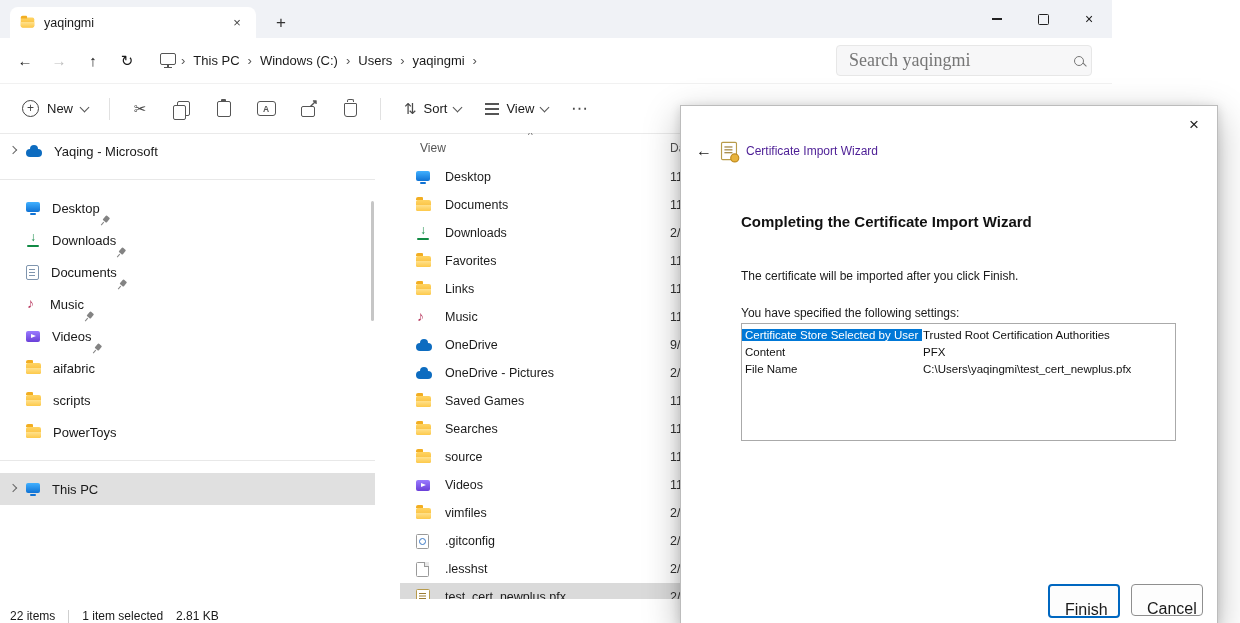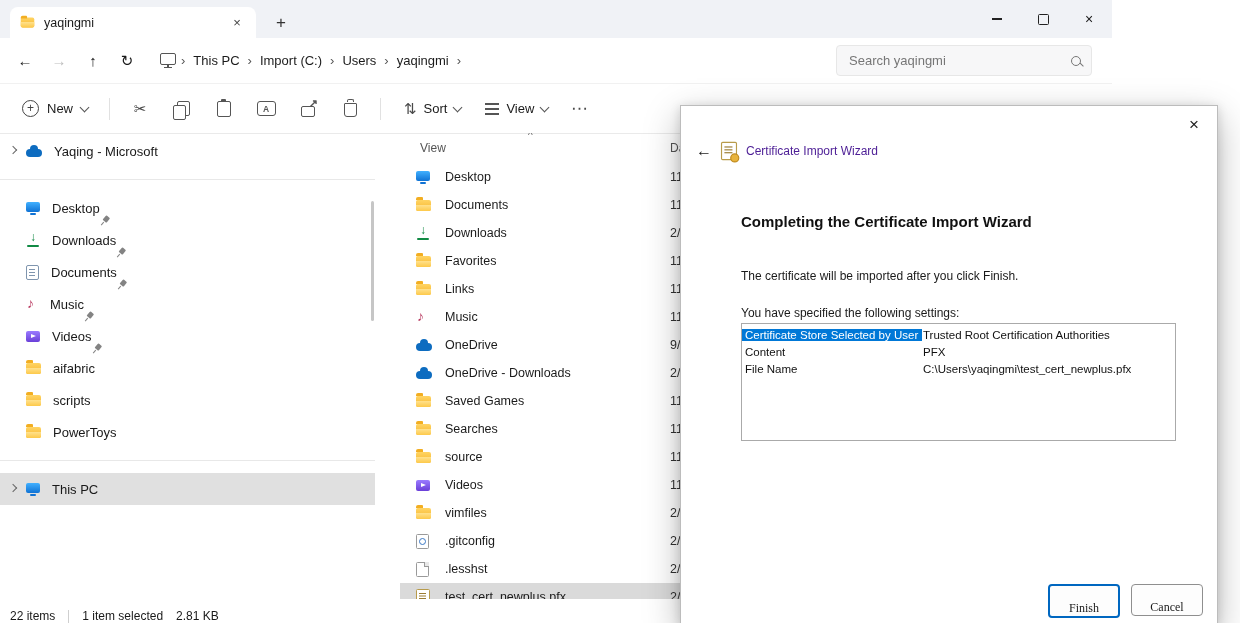--- a/index.html
+++ b/index.html
@@ -22,21 +22,21 @@
 
   .navbar{height:45px;display:flex;align-items:center;padding:0 8px;background:#fff;border-bottom:1px solid #f1f1f1}
   .nav-btn{width:34px;height:34px;display:flex;align-items:center;justify-content:center;font-size:15px;color:#1a1a1a;border-radius:4px}
   .nav-btn.disabled{color:#bdbdbd}
   .breadcrumb{display:flex;align-items:center;margin-left:8px;font-size:13px;color:#1b1b1b}
   .crumb{padding:5px 7px;border-radius:4px;white-space:nowrap}
   .crumb-sep{color:#555;font-size:13px;padding:0 1px}
   .bc-ic{margin:0 4px 0 8px}
   .searchbox{margin-left:auto;margin-right:12px;width:256px;height:31px;background:#f7f7f8;border:1px solid #e7e7e7;
              border-radius:4px;display:flex;align-items:center;padding:0 10px;box-sizing:border-box}
-  .searchbox input{flex:1;border:none;outline:none;background:transparent;font-size:13px;color:#222;font-family:Liberation Sans, sans-serif}
+  .searchbox input{flex:1;border:none;outline:none;background:transparent;font-size:18px;color:#222;font-family:Liberation Serif, serif}
   .searchbox input::placeholder{color:#767676}
 
   .toolbar{height:49px;display:flex;align-items:center;background:#fff;border-bottom:1px solid #eaeaea;padding-left:10px}
   .tb-new{display:flex;align-items:center;gap:8px;padding:0 12px;height:34px;border-radius:4px;font-size:13px;color:#1a1a1a}
   .tb-div{width:1px;height:22px;background:#e1e1e1;margin:0 9px}
   .tb{width:42px;height:34px;display:flex;align-items:center;justify-content:center;border-radius:4px;color:#4a4a4a;position:relative}
   .tb-drop{display:flex;align-items:center;gap:7px;padding:0 10px;height:34px;border-radius:4px;font-size:13px;color:#1a1a1a;margin-left:4px}
   .chev{width:6px;height:6px;border-right:1.3px solid #555;border-bottom:1.3px solid #555;transform:rotate(45deg);margin-top:-3px}
   .glyph{font-size:15px;color:#4a4a4a;line-height:1}
 
@@ -76,21 +76,21 @@
   .dlg-heading{position:absolute;left:60px;top:107px;font-size:15px;font-weight:bold;color:#111}
   .dlg-text{position:absolute;left:60px;top:163px;font-size:12px;color:#1a1a1a}
   .dlg-label{position:absolute;left:60px;top:200px;font-size:12px;color:#1a1a1a}
   .dlg-table{position:absolute;left:60px;top:217px;width:435px;height:118px;border:1px solid #aaa;background:#fff;
              font-size:11.5px;box-sizing:border-box;padding-top:2px;overflow:hidden}
   .trow{display:flex;height:17px;align-items:center}
   .tkey{width:177px;flex:none;padding-left:3px;white-space:nowrap;overflow:hidden;color:#111}
   .tkey.sel{background:#0078d7;color:#fff}
   .tval{padding-left:1px;white-space:nowrap;color:#111}
   .dlg-buttons{position:absolute;right:14px;bottom:6px;display:flex;gap:11px}
-  .btn{width:72px;height:23px;font-size:12px;font-family:Liberation Serif, serif;border-radius:4px;background:#fdfdfd;
+  .btn{width:72px;height:23px;font-size:16px;font-family:Liberation Sans, sans-serif;border-radius:4px;background:#fdfdfd;
        border:1px solid #8f8f8f;color:#1a1a1a;padding:15px}
   .btn.primary{border:2px solid #0067c0}
 
   
   .ic{display:inline-block;position:relative;flex:none}
   .ic-folder{width:15px;height:11px;background:linear-gradient(180deg,#ffd463,#f7b52c);border-radius:1.5px 2px 2px 2px}
   .ic-folder::before{content:'';position:absolute;top:-2.5px;left:0;width:7px;height:3px;background:#f2ae22;border-radius:2px 1px 0 0}
   .ic-folder::after{content:'';position:absolute;left:0;right:0;bottom:0;height:6px;background:linear-gradient(180deg,#ffe18d,#fdc94a);border-radius:0 0 2px 2px}
   .sm{transform:scale(.9)}
   .ic-cloud{width:16px;height:8px;background:#0d6cc0;border-radius:8px;margin-top:3px}
@@ -168,21 +168,21 @@
   <div class="navbar">
     <div class="nav-btn">←</div>
     <div class="nav-btn disabled">→</div>
     <div class="nav-btn">↑</div>
     <div class="nav-btn">↻</div>
     <div class="breadcrumb">
       <span class="ic ic-pcsmall bc-ic"></span>
       <span class="crumb-sep">›</span>
       <span class="crumb">This PC</span>
       <span class="crumb-sep">›</span>
-      <span class="crumb">Import (C:)</span>
+      <span class="crumb">Windows (C:)</span>
       <span class="crumb-sep">›</span>
       <span class="crumb">Users</span>
       <span class="crumb-sep">›</span>
       <span class="crumb">yaqingmi</span>
       <span class="crumb-sep">›</span>
     </div>
     <div class="searchbox">
       <input type="text" placeholder="Search yaqingmi" style="">
       <span class="ic ic-search"></span>
     </div>
@@ -339,21 +339,21 @@
       <span class="icw">
           <span class="ic ic-cloud"></span>
         </span>
       <span>OneDrive</span>
       <span class="fdate">9/</span>
     </div>
     <div class="frow">
       <span class="icw">
           <span class="ic ic-cloud"></span>
         </span>
-      <span>OneDrive - Downloads</span>
+      <span>OneDrive - Pictures</span>
       <span class="fdate">2/</span>
     </div>
     <div class="frow">
       <span class="icw">
           <span class="ic ic-folder"></span>
         </span>
       <span>Saved Games</span>
       <span class="fdate">11</span>
     </div>
     <div class="frow">

